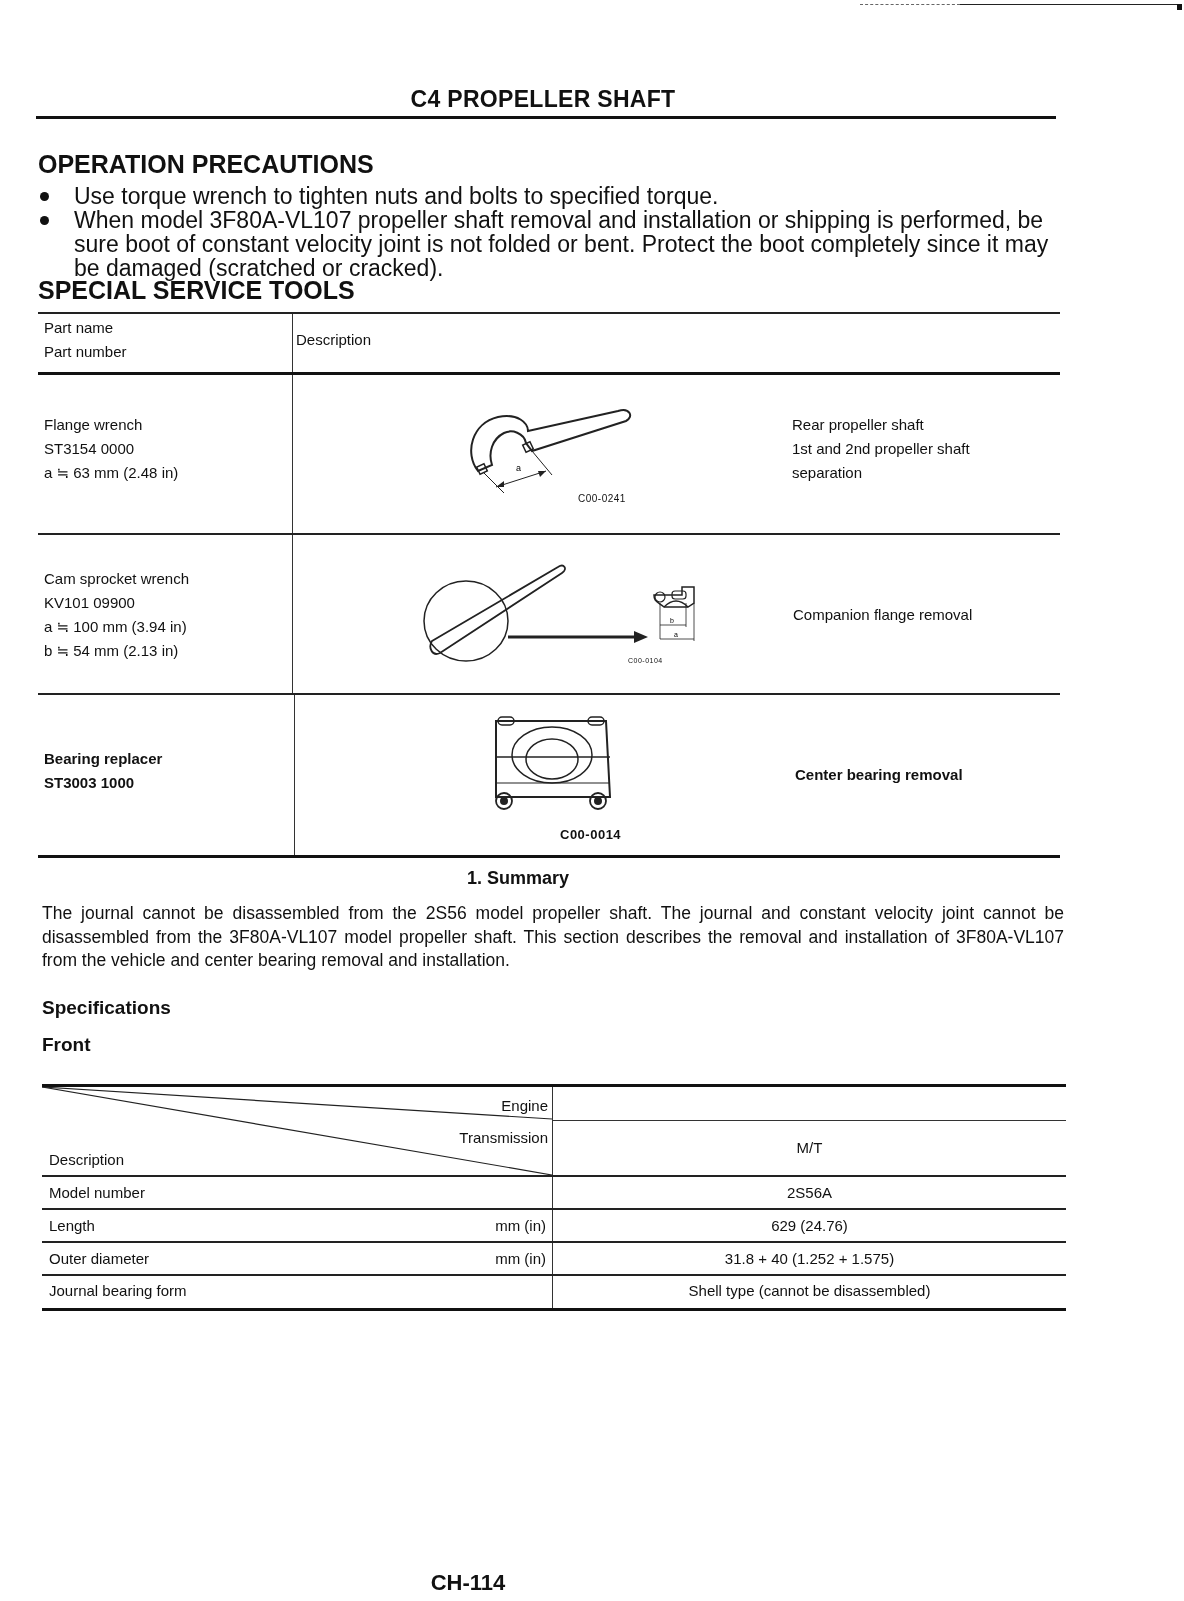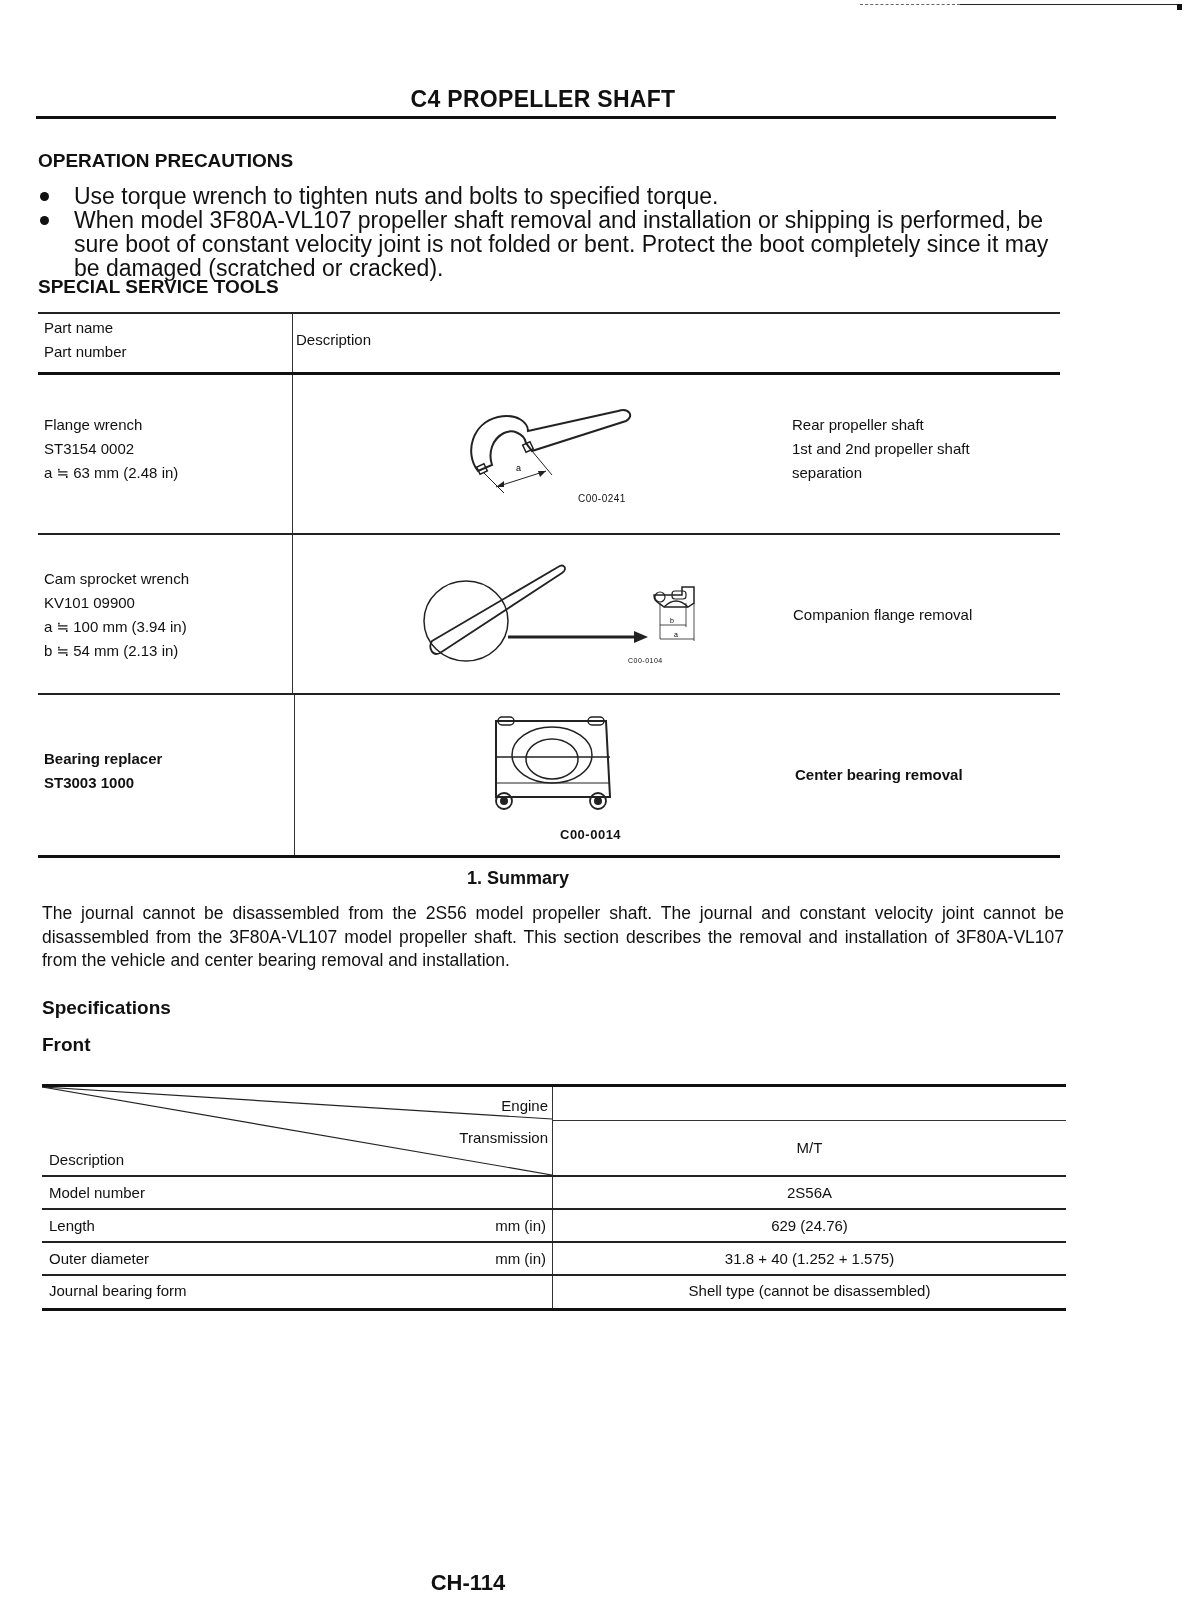--- a/index.html
+++ b/index.html
@@ -6,21 +6,21 @@
   body { width: 1184px; height: 1601px; position: relative; overflow: hidden;
          font-family: "Liberation Sans", sans-serif; color: #111; }
   .abs { position: absolute; }
   .corner-line1 { left: 860px; top: 4px; width: 100px; height: 0; border-top: 1px dashed #666; }
   .corner-line2 { left: 960px; top: 4px; width: 220px; height: 1px; background: #222; }
   .corner-mark { left: 1177px; top: 4px; width: 5px; height: 6px; background: #111; }
 
   .page-title { left: 0; width: 1086px; top: 86px; text-align: center; font-weight: bold; font-size: 23px; letter-spacing: 0.3px; }
   .title-rule { left: 36px; top: 116px; width: 1020px; height: 3px; background: #111; }
 
-  .h-section { font-weight: bold; font-size: 19px; }
+  .h-section { font-weight: bold; font-size: 25px; }
   .bullets { left: 38px; top: 184px; width: 1030px; margin: 0; padding: 0; list-style: none; font-size: 23px; line-height: 24px; }
   .bullets li { position: relative; padding-left: 36px; }
   .bullets li .dot { position: absolute; left: 2px; top: 8px; width: 9px; height: 9px; border-radius: 50%; background: #111; }
 
   
   .tools { left: 38px; top: 312px; width: 1022px; }
   .tools .row { position: relative; border-bottom: 2px solid #222; }
   .tools .hdr { height: 58px; border-top: 2px solid #222; border-bottom: 3px solid #111; }
   .tools .vline { position: absolute; left: 254px; top: 0; bottom: 0; width: 1px; background: #333; }
   .tools .cell-left { position: absolute; left: 6px; font-size: 15px; line-height: 24px; }
@@ -64,21 +64,21 @@
   <div class="row hdr">
     <div class="vline"></div>
     <div class="cell-left" style="top:2px;">Part name</div>
     <div class="cell-left" style="top:26px;">Part number</div>
     <div class="cell-desc" style="left:258px; top:14px;">Description</div>
   </div>
 
   <div class="row" style="height:158px;">
     <div class="vline"></div>
     <div class="cell-left" style="top:38px;">Flange wrench</div>
-    <div class="cell-left" style="top:62px;">ST3154 0002</div>
+    <div class="cell-left" style="top:62px;">ST3154 0000</div>
     <div class="cell-left" style="top:86px;">a ≒ 63 mm (2.48 in)</div>
     <svg style="position:absolute; left:420px; top:28px;" width="200" height="90" viewBox="0 0 200 90">
       <path d="M20 68 C6 50 14 20 40 14 C60 10 70 20 70 28 L160 8 C172 4 176 14 168 18 L74 48 L68 40 C66 30 54 26 46 30 C34 36 30 50 34 62 Z" fill="none" stroke="#222" stroke-width="2"></path>
       <rect x="20" y="62" width="8" height="8" fill="none" stroke="#222" stroke-width="1.5" transform="rotate(-25 24 66)"></rect>
       <rect x="66" y="40" width="8" height="8" fill="none" stroke="#222" stroke-width="1.5" transform="rotate(-25 70 44)"></rect>
       <line x1="26" y1="70" x2="46" y2="90" stroke="#222" stroke-width="1"></line>
       <line x1="74" y1="48" x2="94" y2="72" stroke="#222" stroke-width="1"></line>
       <line x1="38" y1="84" x2="88" y2="68" stroke="#222" stroke-width="1"></line>
       <polygon points="38,84 46,78 46,84" fill="#222"></polygon>
       <polygon points="88,68 80,68 82,74" fill="#222"></polygon>

